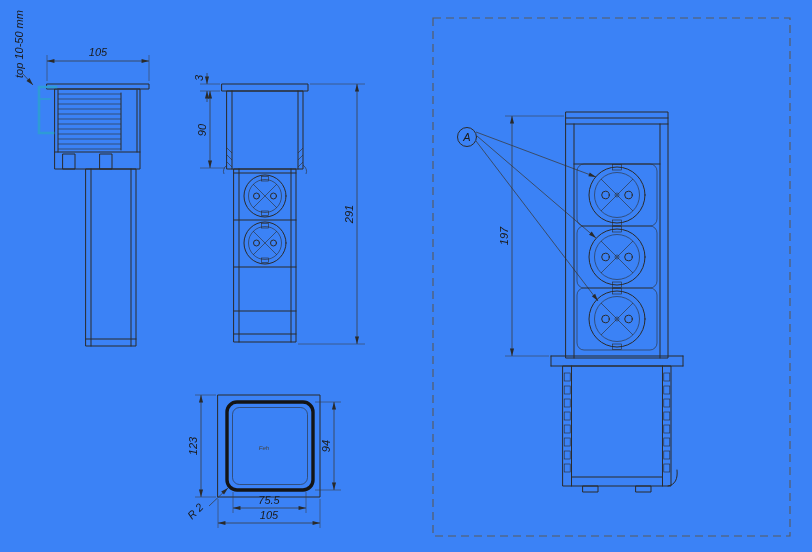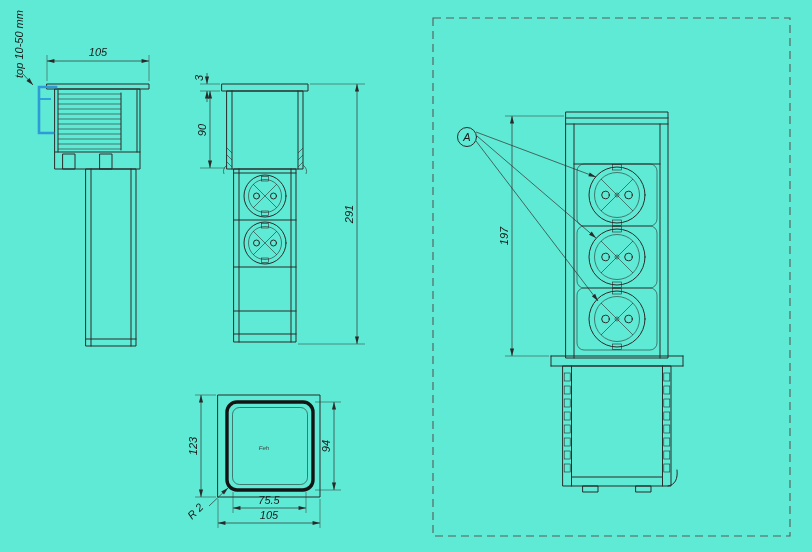--- a/index.html
+++ b/index.html
@@ -1,16 +1,16 @@
 <!DOCTYPE html>
 <html><head>
 <meta charset="utf-8">
 <style>
   html,body{margin:0;padding:0;background:#ffffff;}
-  .stage{position:relative;width:812px;height:552px;background:#5eead4;overflow:hidden;
+  .stage{position:relative;width:812px;height:552px;background:#3b82f6;overflow:hidden;
          font-family:"Liberation Sans",sans-serif;}
   svg{display:block}
   .ln    {stroke:#2b2b2b;stroke-width:1;fill:none;stroke-linecap:round;stroke-linejoin:round;}
   .lnthin{stroke:#2b2b2b;stroke-width:.6;fill:none;}
   .dim   {stroke:#3a3a3a;stroke-width:.75;fill:none;}
   .ext   {stroke:#3a3a3a;stroke-width:.55;fill:none;}
   .thick {stroke:#141414;stroke-width:3.4;fill:none;}
   .dash  {stroke:#5a5a5a;stroke-width:1.1;stroke-dasharray:8 5;fill:none;}
   .clamp {stroke:#2e9bd6;stroke-width:2.6;fill:none;stroke-linecap:square;stroke-linejoin:miter;}
   .dimtxt{font:italic 11px "Liberation Sans",sans-serif;fill:#1b1b1b;}

